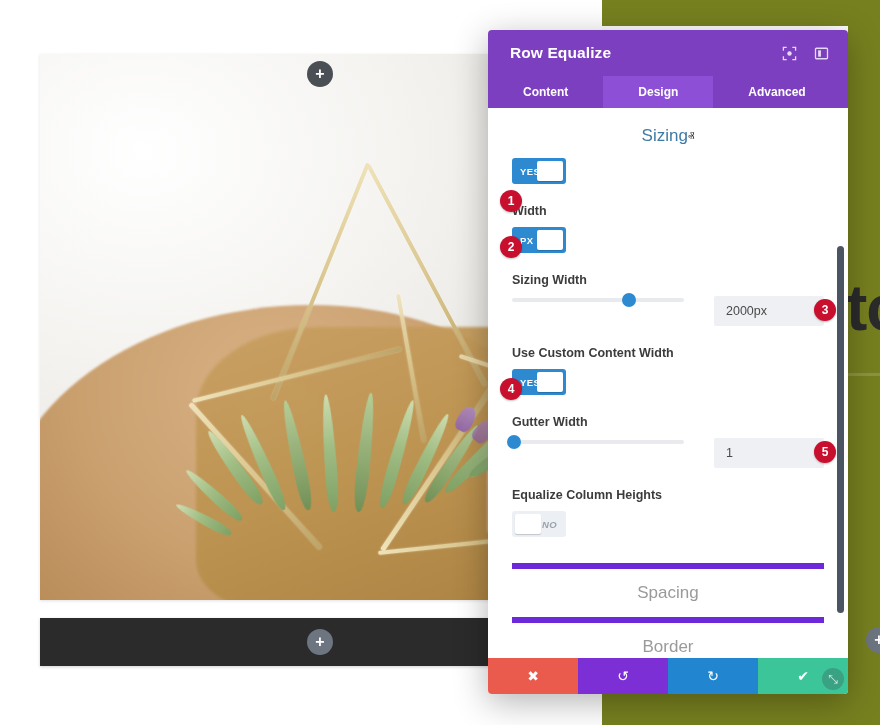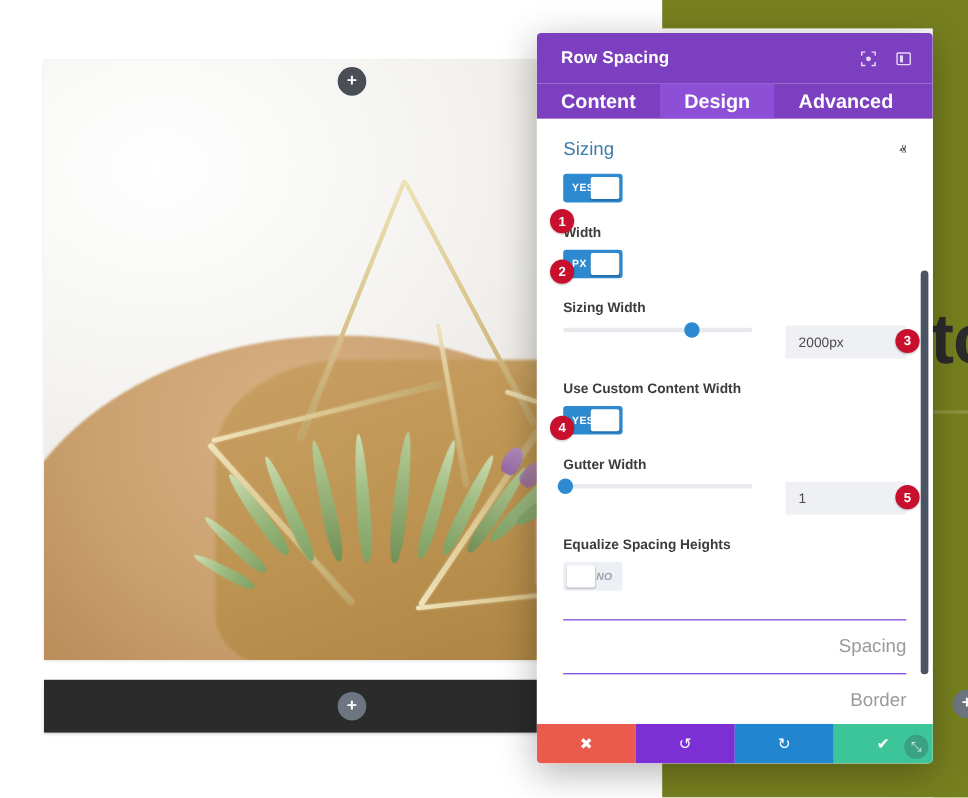--- a/index.html
+++ b/index.html
@@ -111,39 +111,39 @@
     height:46px;background:#7b3fbf;display:flex;align-items:center;
     padding:0 14px 0 22px;flex:0 0 auto;
   }
   .modal-title{color:#fff;font-size:15.5px;font-weight:700;flex:1;letter-spacing:.1px;}
   .hdr-ico{
     width:26px;height:26px;display:flex;align-items:center;justify-content:center;
     color:#e7d8f6;margin-left:6px;cursor:pointer;
   }
   .tabs{height:32px;background:#7b3fbf;display:flex;flex:0 0 auto;}
   .tab{
-    display:flex;align-items:center;padding:0 22px;color:#ffffff;
-    font-size:18px;font-weight:700;cursor:pointer;height:100%;
+    display:flex;align-items:center;padding:0 35px;color:#ffffff;
+    font-size:12px;font-weight:700;cursor:pointer;height:100%;
   }
   .tab.active{background:#8c4fd6;}
 
   .modal-body{
     position:relative;flex:1 1 auto;overflow:hidden;background:#ffffff;
   }
   .scrollarea{position:absolute;inset:0;padding:0 24px;}
 
   
   .group-open{
-    display:flex;align-items:center;justify-content:space-between;
+    display:flex;align-items:center;justify-content:center;
     padding:18px 0 12px;
   }
   .group-open .gtitle{font-size:17px;color:#3f7ba5;font-weight:400;}
   .group-collapsed{
-    display:flex;align-items:center;justify-content:flex-end;
-    height:48px;border-top:1px solid #6d28d9;cursor:pointer;
+    display:flex;align-items:center;justify-content:center;
+    height:48px;border-top:6px solid #6d28d9;cursor:pointer;
   }
   .group-collapsed .gtitle{font-size:17px;color:#9a9a9a;font-weight:400;}
   .chev{color:#2b2b2b;font-size:13px;line-height:1;}
   .chev-grey{color:#555;}
 
   
   .field{margin-bottom:20px;position:relative;}
   .flabel{font-size:12.5px;color:#3c3c3c;font-weight:700;margin-bottom:9px;}
 
   
@@ -261,21 +261,21 @@
   </div>
 
   <div class="dark-bar"></div>
   <div class="plus plus-slate" id="plus-section">+</div>
   <div class="plus plus-slate" id="plus-olive">+</div>
 </div>
 
 <div id="modal">
 
   <div class="modal-header">
-    <div class="modal-title">Row Spacing</div>
+    <div class="modal-title">Row Equalize</div>
     <div class="hdr-ico">
       <svg width="15" height="15" viewBox="0 0 16 16" fill="none" stroke="currentColor" stroke-width="1.4">
         <path d="M1.5 5V1.5H5M11 1.5h3.5V5M14.5 11v3.5H11M5 14.5H1.5V11"></path>
         <circle cx="8" cy="8" r="2.4" fill="currentColor" stroke="none"></circle>
       </svg>
     </div>
     <div class="hdr-ico">
       <svg width="15" height="15" viewBox="0 0 16 16" fill="none" stroke="currentColor" stroke-width="1.4">
         <rect x="1.6" y="2.4" width="12.8" height="11.2" rx="1"></rect>
         <rect x="4.4" y="4.6" width="3" height="6.8" fill="currentColor" stroke="none"></rect>
@@ -339,21 +339,21 @@
         <div class="slider-row">
           <div class="track">
             <div class="handle" id="handle-gutter-width" style="left: 1%;"></div>
           </div>
           <div class="numbox">1</div>
         </div>
         <div class="badge" style="right:-12px;top:26px;">5</div>
       </div>
 
       <div class="field" style="margin-bottom:26px;">
-        <div class="flabel">Equalize Spacing Heights</div>
+        <div class="flabel">Equalize Column Heights</div>
         <div class="switch off">
           <span class="txt">NO</span>
           <span class="knob"></span>
         </div>
       </div>
 
       <div class="group-collapsed">
         <div class="gtitle">Spacing</div>
         <div class="chev chev-grey">ⱟ</div>
       </div>

